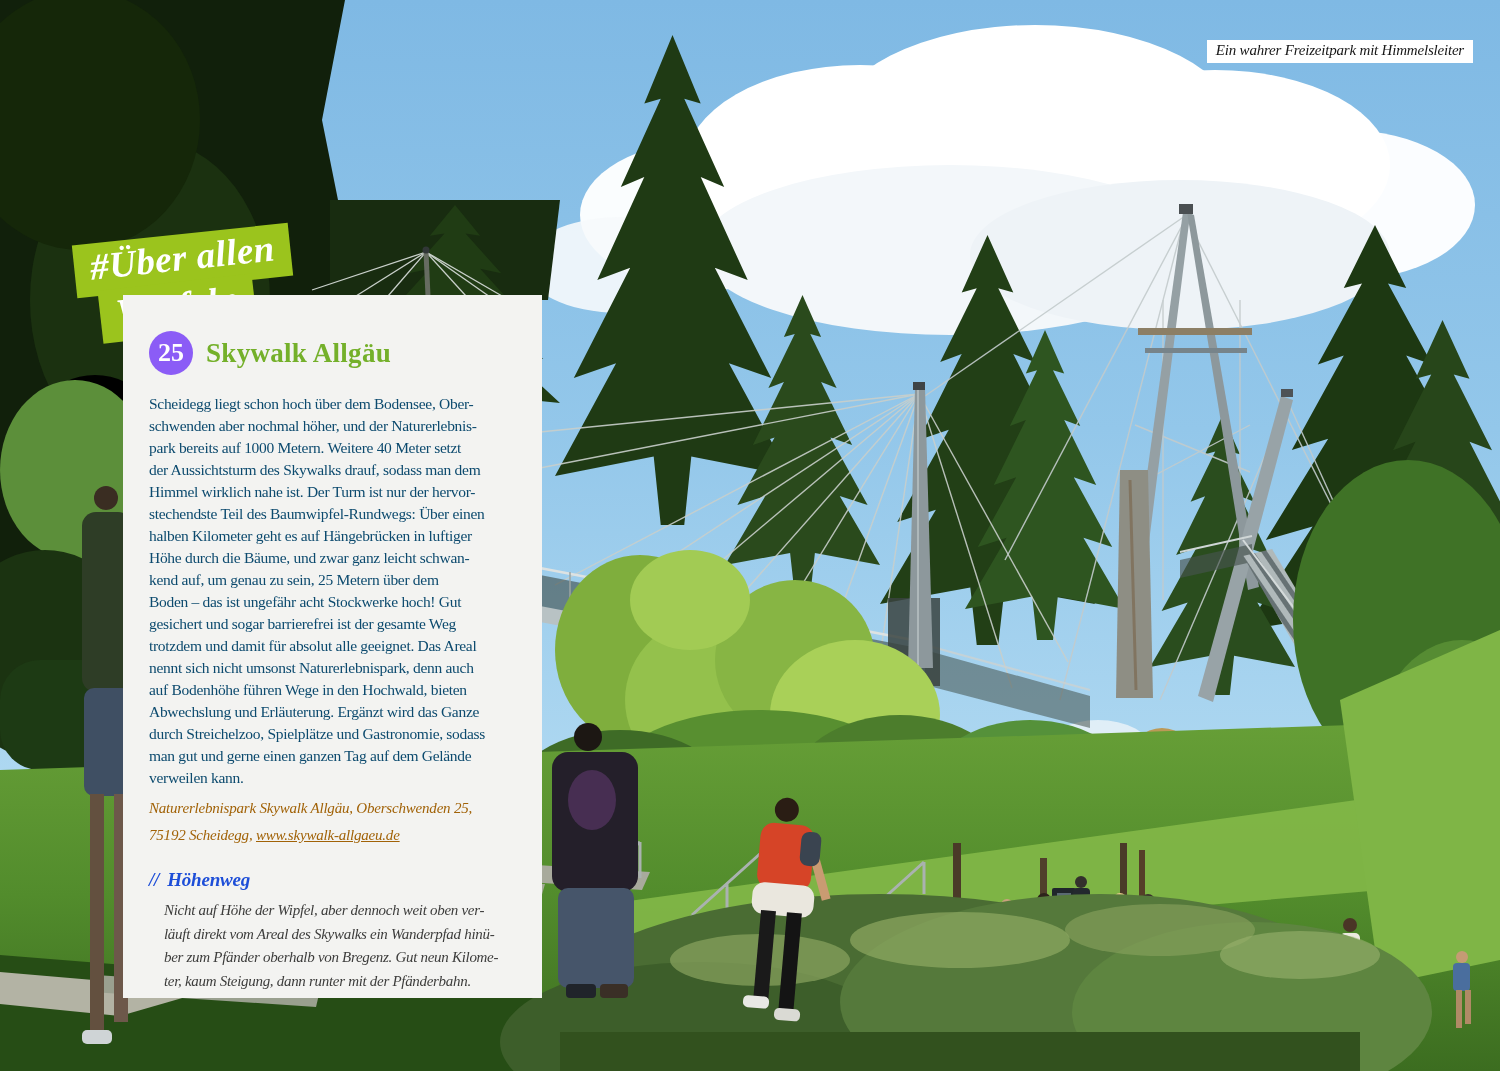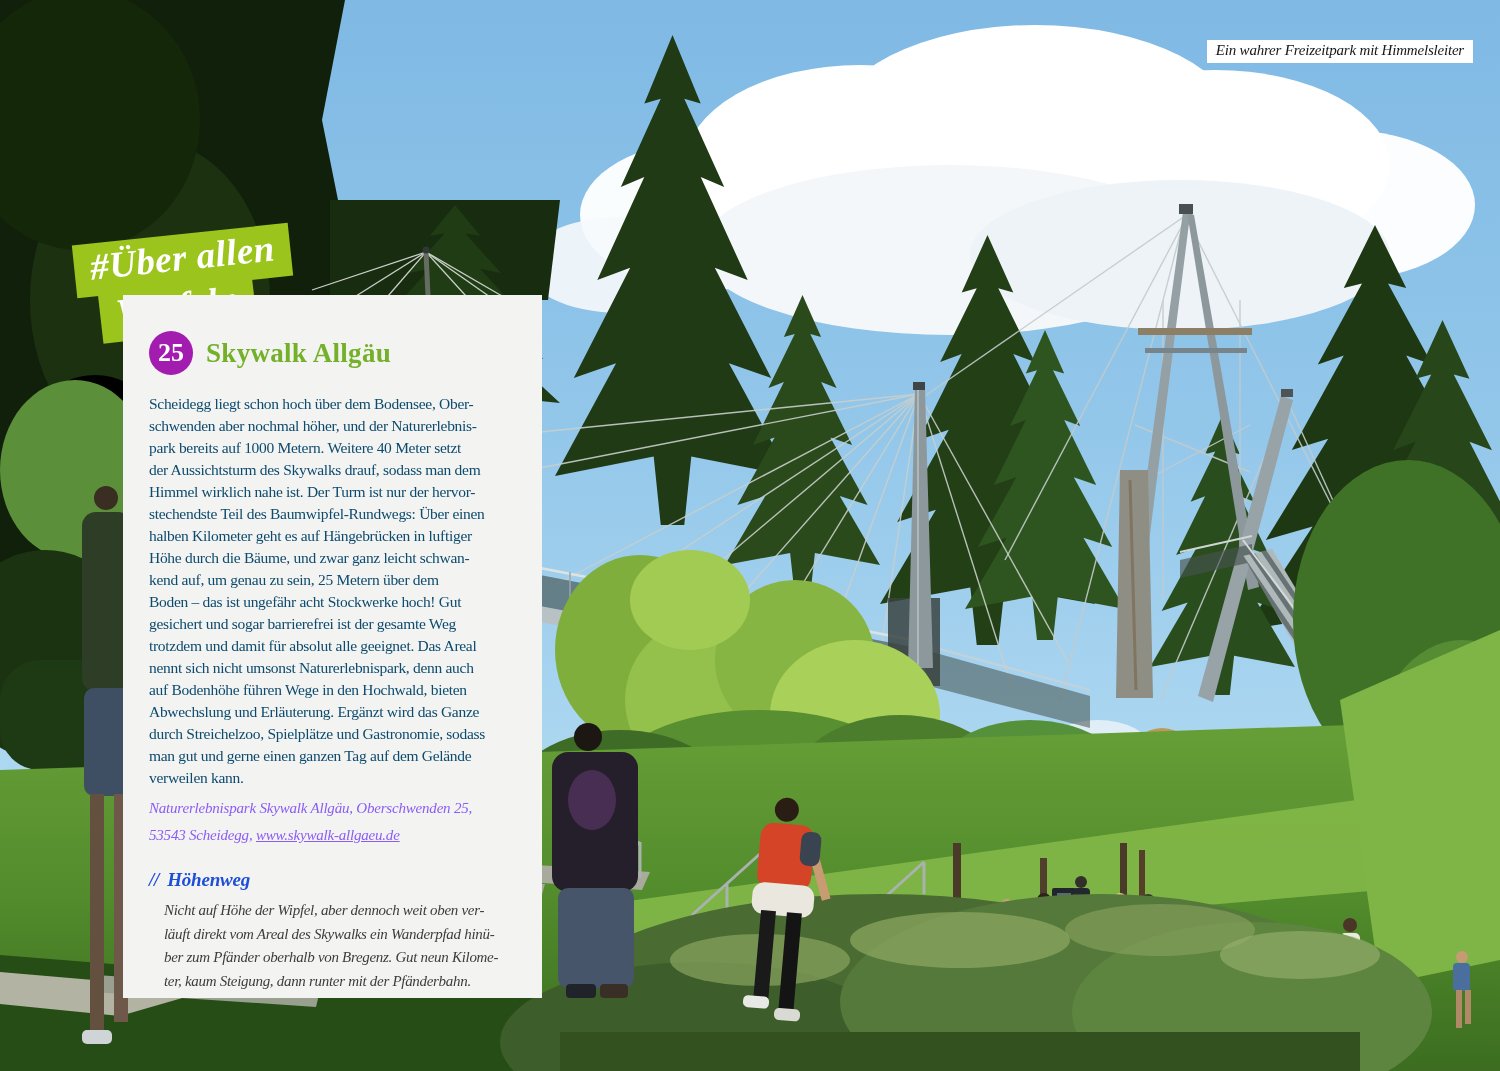--- a/index.html
+++ b/index.html
@@ -333,44 +333,44 @@
 
   <div class="caption">Ein wahrer Freizeitpark mit Himmelsleiter</div>
 
   <div class="banner">
     <div class="b1" style="background: rgb(155, 196, 29);">#Über allen</div>
     <div class="b2" style="background: rgb(155, 196, 29);">Wipfeln</div>
   </div>
 
   <div class="card">
     <div class="card-head">
-      <div class="num-badge" style="background: #a21caf;">25</div>
+      <div class="num-badge" style="background: #8b5cf6;">25</div>
       <div class="card-title" style="color: rgb(116, 176, 42);">Skywalk Allgäu</div>
     </div>
     <div class="card-body">Scheidegg liegt schon hoch über dem Bodensee, Ober-
 schwenden aber nochmal höher, und der Naturerlebnis-
 park bereits auf 1000 Metern. Weitere 40 Meter setzt
 der Aussichtsturm des Skywalks drauf, sodass man dem
 Himmel wirklich nahe ist. Der Turm ist nur der hervor-
 stechendste Teil des Baumwipfel-Rundwegs: Über einen
 halben Kilometer geht es auf Hängebrücken in luftiger
 Höhe durch die Bäume, und zwar ganz leicht schwan-
 kend auf, um genau zu sein, 25 Metern über dem
 Boden – das ist ungefähr acht Stockwerke hoch! Gut
 gesichert und sogar barrierefrei ist der gesamte Weg
 trotzdem und damit für absolut alle geeignet. Das Areal
 nennt sich nicht umsonst Naturerlebnispark, denn auch
 auf Bodenhöhe führen Wege in den Hochwald, bieten
 Abwechslung und Erläuterung. Ergänzt wird das Ganze
 durch Streichelzoo, Spielplätze und Gastronomie, sodass
 man gut und gerne einen ganzen Tag auf dem Gelände
 verweilen kann.</div>
-    <div class="card-address" style="color: #8b5cf6;">
+    <div class="card-address" style="color: #a16207;">
       <span>Naturerlebnispark Skywalk Allgäu, Oberschwenden 25,</span><br>
-      <span>53543 Scheidegg, </span><span class="lnk">www.skywalk-allgaeu.de</span>
+      <span>75192 Scheidegg, </span><span class="lnk">www.skywalk-allgaeu.de</span>
     </div>
     <div class="sec-head">
       <span class="marker">//</span><span>Höhenweg</span>
     </div>
     <div class="sec-body">Nicht auf Höhe der Wipfel, aber dennoch weit oben ver-
 läuft direkt vom Areal des Skywalks ein Wanderpfad hinü-
 ber zum Pfänder oberhalb von Bregenz. Gut neun Kilome-
 ter, kaum Steigung, dann runter mit der Pfänderbahn.</div>
   </div>
 

